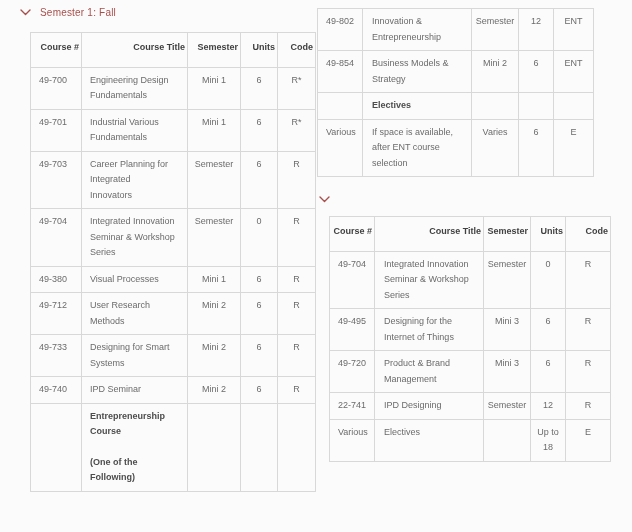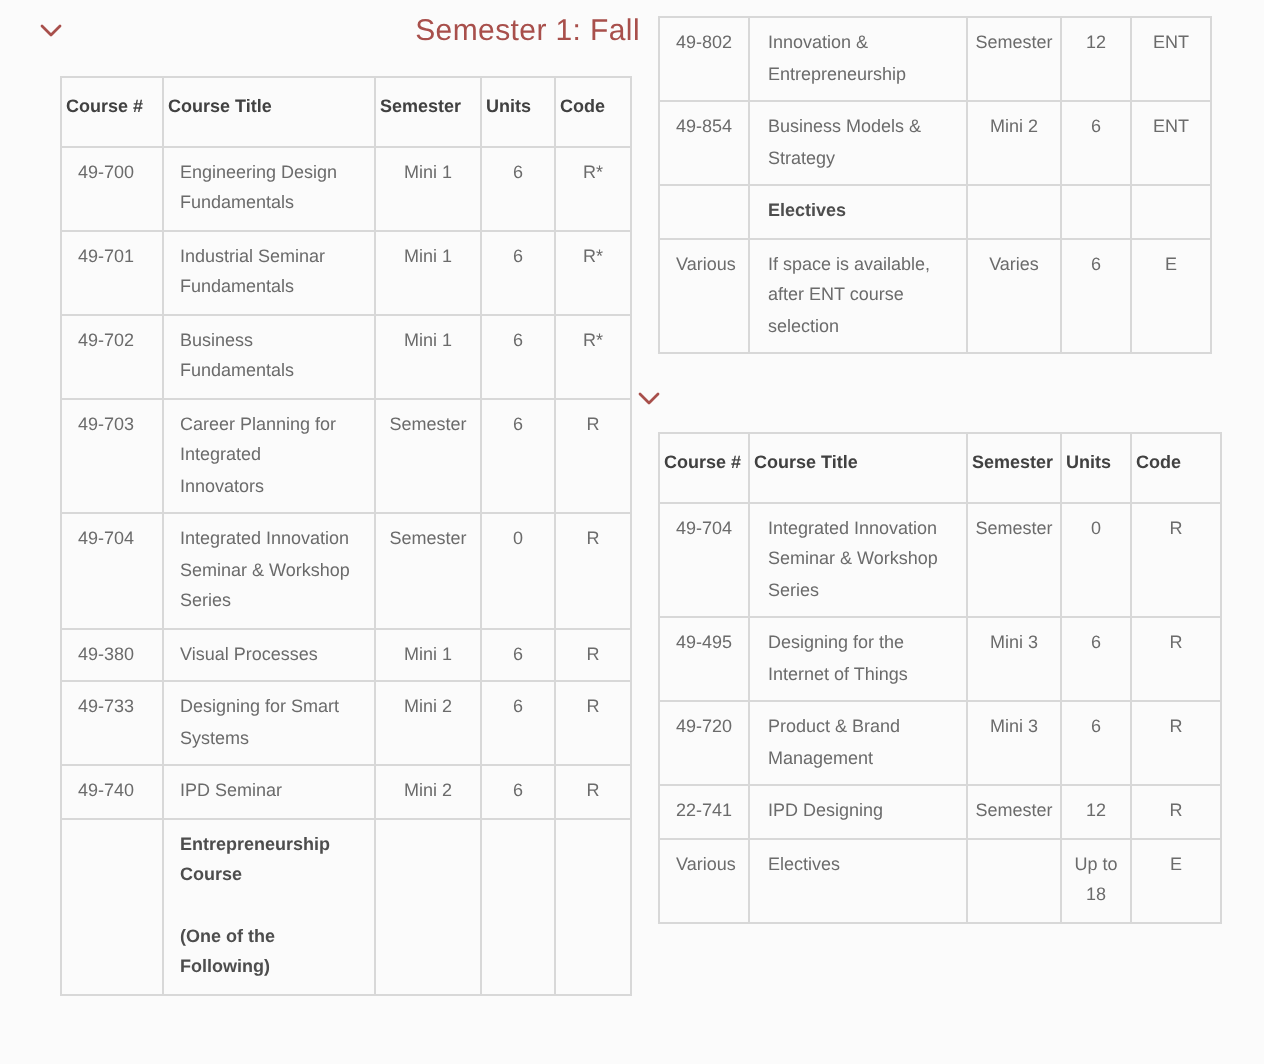--- a/index.html
+++ b/index.html
@@ -8,34 +8,34 @@
     background:#fbfbfb;
     font-family:"Liberation Sans","DejaVu Sans",sans-serif;
   }
   .page { position:relative; width:632px; height:532px; overflow:hidden; }
 
   .col-left  { position:absolute; left:20px;  top:7px;  width:300px; }
   .col-right { position:absolute; left:317px; top:8px;  width:315px; }
 
   .sec-heading {
     display:flex; align-items:center; gap:9px;
-    font-size:15px; font-weight:400; letter-spacing:.2px;
-    color:#a84f4b; margin:0 0 14px 0; cursor:pointer;justify-content:space-between;
+    font-size:10px; font-weight:400; letter-spacing:.2px;
+    color:#a84f4b; margin:0 0 14px 0; cursor:pointer;
   }
   .col-right .sec-heading { margin:19px 0 13px 2px; }
   .chev { display:inline-flex; flex:0 0 auto; }
   .chev svg { display:block; }
 
   table { border-collapse:collapse; table-layout:fixed; background:transparent; }
   .t-fall-left  { margin-left:10px; width:285px; }
-  .t-fall-right { margin-left:12px; width:276px; }
+  .t-fall-right { width:276px; }
   .t-spring     { margin-left:12px; width:281px; }
 
   th, td { border:1px solid #d8d8d8; vertical-align:top; font-size:9px; line-height:15.5px; overflow:hidden; }
-  th { color:#414141; font-weight:700; text-align:left; padding:7px 2px 11px 2px; }
+  th { color:#414141; font-weight:700; text-align:right; padding:7px 2px 11px 2px; }
   td { color:#6b6b6b; font-weight:400; padding:5px 2px; }
 
   .c-num   { text-align:left; padding-left:8px; padding-right:2px; }
   .c-title { text-align:left; padding-left:8px; padding-right:12px; }
   .t-fall-right .c-title, .t-spring .c-title { padding-left:9px; padding-right:2px; }
   .c-sem, .c-units, .c-code { text-align:center; }
 
   .group-cell { color:#4d4d4d; font-weight:700; }
   .gline { margin:0; max-width:88px; }
   .gline + .gline { margin-top:15px; }
@@ -75,28 +75,21 @@
       <tbody>
           <tr>
             <td class="c-num">49-700</td>
             <td class="c-title">Engineering Design Fundamentals</td>
             <td class="c-sem">Mini 1</td>
             <td class="c-units">6</td>
             <td class="c-code">R*</td>
           </tr>
           <tr>
             <td class="c-num">49-701</td>
-            <td class="c-title">Industrial Seminar Fundamentals</td>
-            <td class="c-sem">Mini 1</td>
-            <td class="c-units">6</td>
-            <td class="c-code">R*</td>
-          </tr>
-          <tr>
-            <td class="c-num">49-702</td>
-            <td class="c-title">Business Fundamentals</td>
+            <td class="c-title">Industrial Various Fundamentals</td>
             <td class="c-sem">Mini 1</td>
             <td class="c-units">6</td>
             <td class="c-code">R*</td>
           </tr>
           <tr>
             <td class="c-num">49-703</td>
             <td class="c-title">Career Planning for Integrated Innovators</td>
             <td class="c-sem">Semester</td>
             <td class="c-units">6</td>
             <td class="c-code">R</td>
@@ -105,20 +98,27 @@
             <td class="c-num">49-704</td>
             <td class="c-title">Integrated Innovation Seminar &amp; Workshop Series</td>
             <td class="c-sem">Semester</td>
             <td class="c-units">0</td>
             <td class="c-code">R</td>
           </tr>
           <tr>
             <td class="c-num">49-380</td>
             <td class="c-title">Visual Processes</td>
             <td class="c-sem">Mini 1</td>
+            <td class="c-units">6</td>
+            <td class="c-code">R</td>
+          </tr>
+          <tr>
+            <td class="c-num">49-712</td>
+            <td class="c-title">User Research Methods</td>
+            <td class="c-sem">Mini 2</td>
             <td class="c-units">6</td>
             <td class="c-code">R</td>
           </tr>
           <tr>
             <td class="c-num">49-733</td>
             <td class="c-title">Designing for Smart Systems</td>
             <td class="c-sem">Mini 2</td>
             <td class="c-units">6</td>
             <td class="c-code">R</td>
           </tr>

